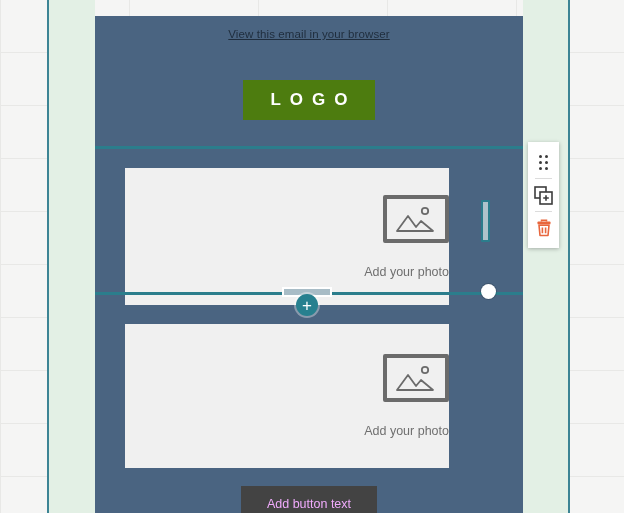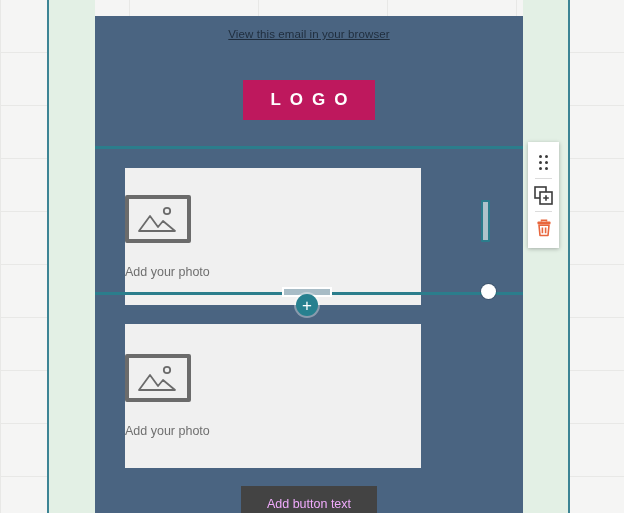--- a/index.html
+++ b/index.html
@@ -83,40 +83,40 @@
     position: absolute;
     top: 64px;
     left: 0;
     width: 428px;
     display: flex;
     justify-content: center;
   }
   .logo-box {
     width: 132px;
     height: 40px;
-    background: #be185d;
+    background: #4d7c0f;
     color: #ffffff;
     display: flex;
     align-items: center;
     justify-content: center;
     font-size: 17px;
     font-weight: 700;
     letter-spacing: 9px;
     text-indent: 9px;
   }
 
   
   .photo-block {
     position: absolute;
     left: 30px;
-    width: 296px;
+    width: 324px;
     background: #f0f0f0;
     display: flex;
     flex-direction: column;
-    align-items: flex-start;
+    align-items: flex-end;
     justify-content: center;
   }
   .photo-block-1 { top: 152px; height: 137px; }
   .photo-block-2 { top: 308px; height: 144px; }
 
   .photo-icon {
     width: 62px;
     height: 44px;
     border: 2px solid #6b6b6b;
     border-radius: 2px;

